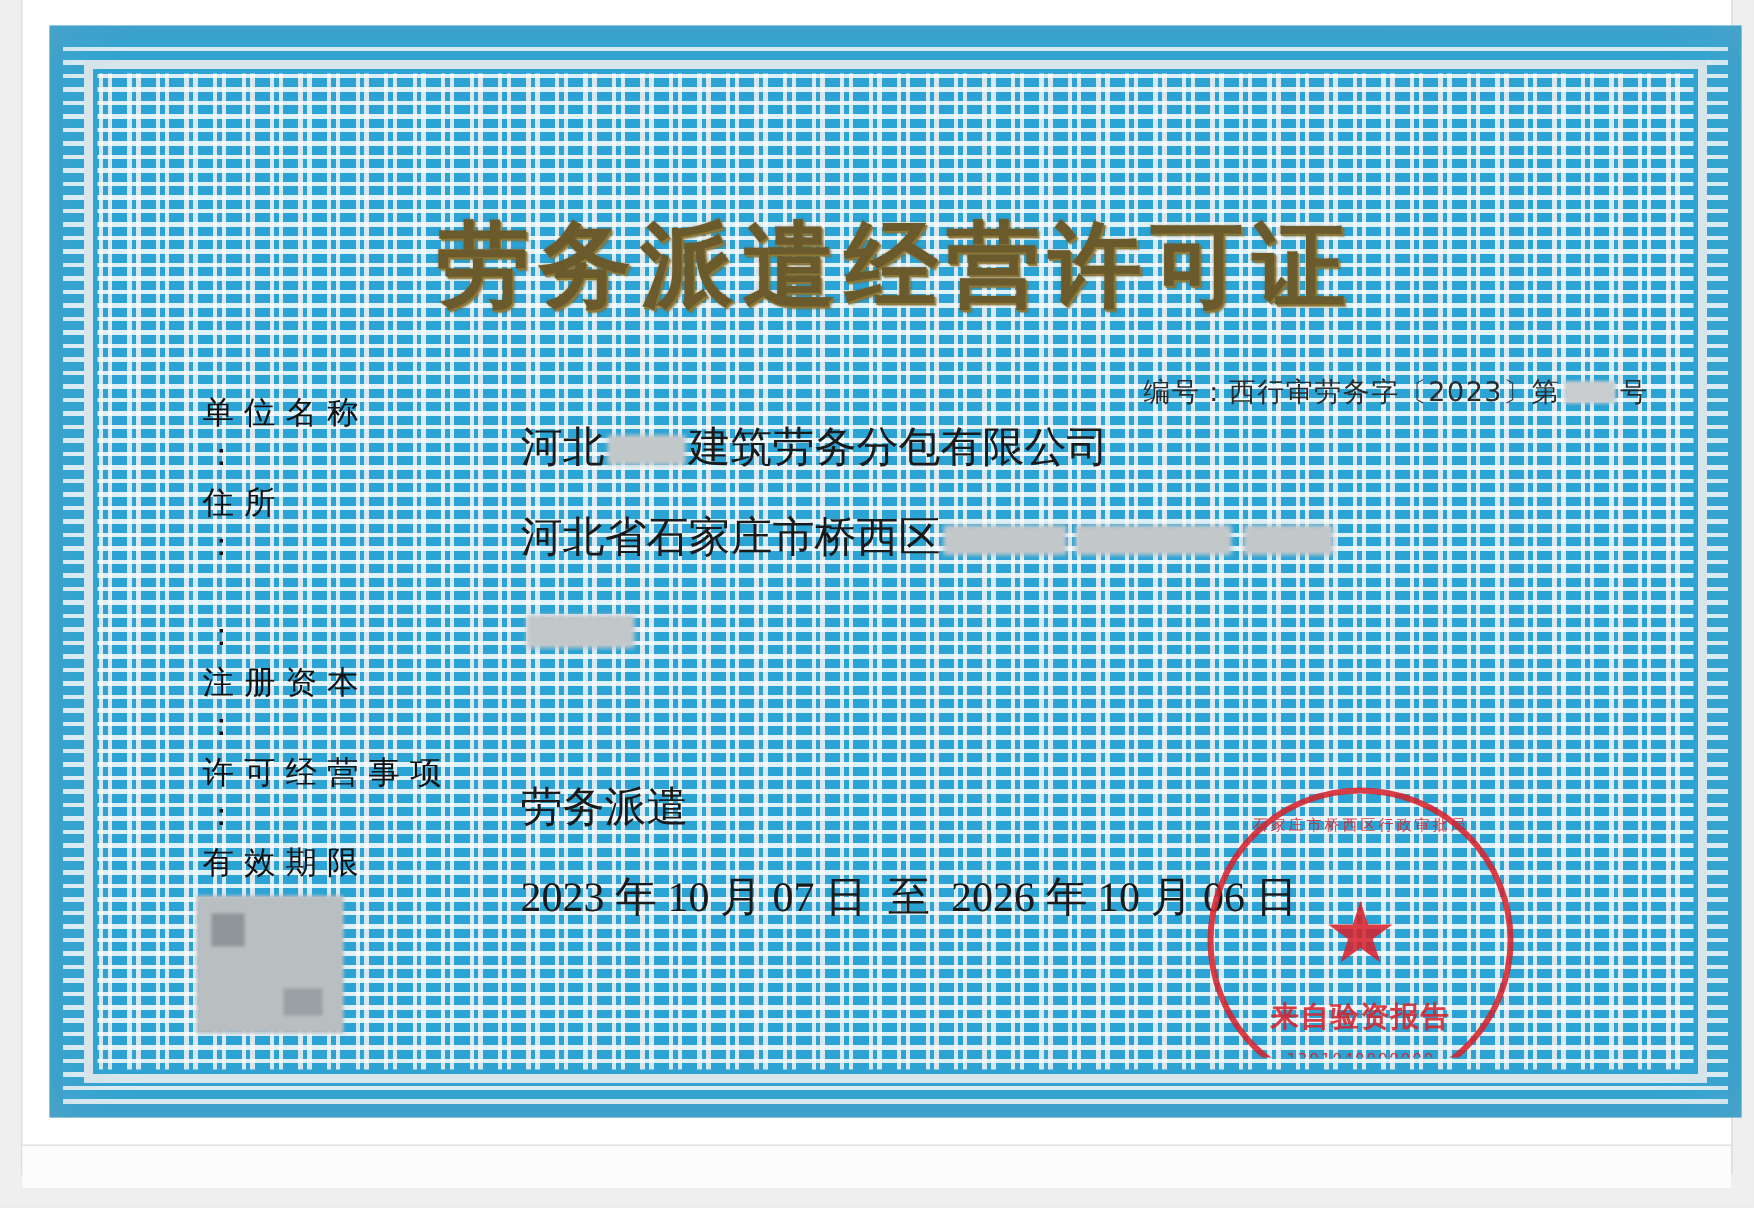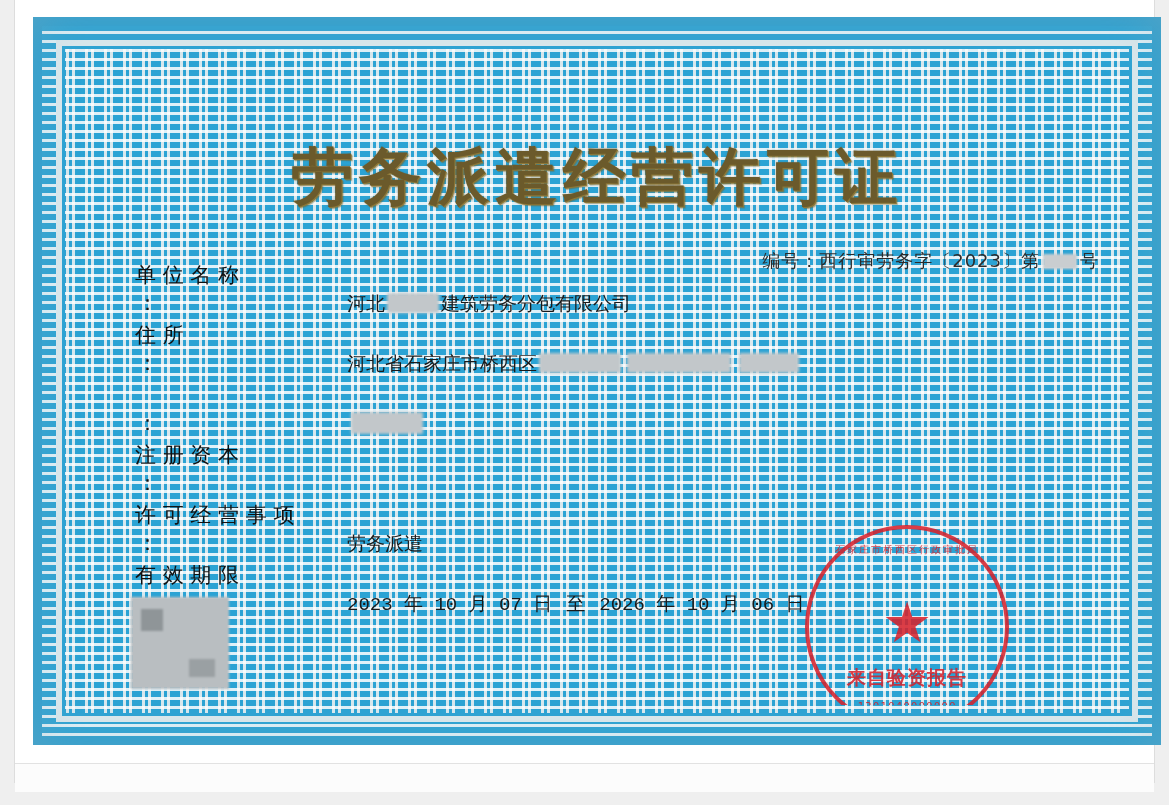--- a/index.html
+++ b/index.html
@@ -159,22 +159,22 @@
   }
   .label-spread {
     display: flex;
     justify-content: space-between;
     width: 190px;
   }
   .colon {
     margin-left: 2px;
   }
   .value {
-    font-family: Liberation Mono, monospace;
-    font-size: 19px;
+    font-family: Liberation Serif, serif;
+    font-size: 28px;
     color: #1a1a1a;
     white-space: nowrap;
   }
 
   .masked {
     display: inline-block;
     background: #c2c7ca;
     filter: blur(1.5px);
     vertical-align: -3px;
     border-radius: 1px;

